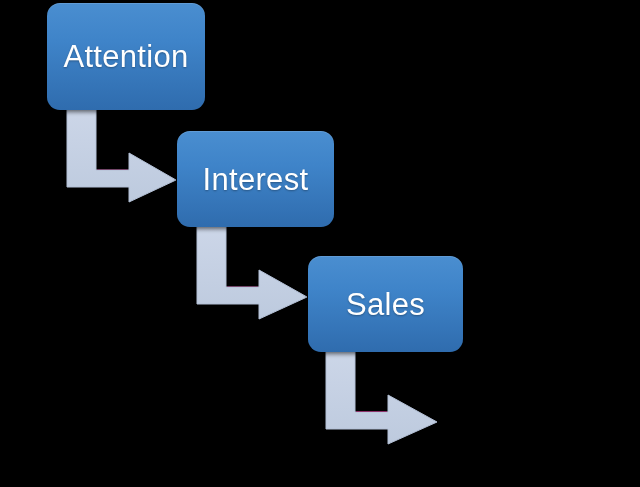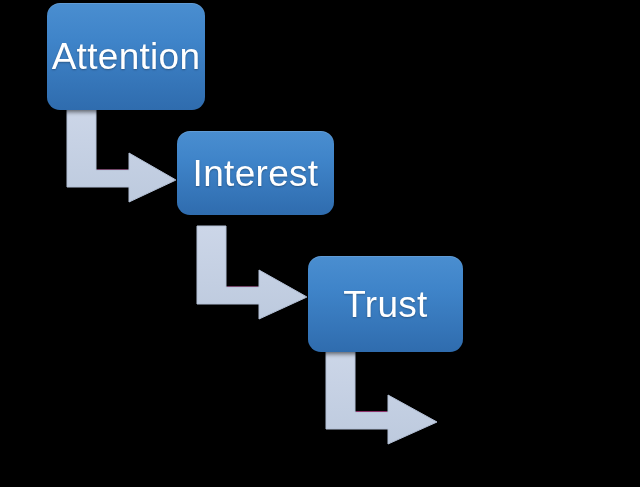--- a/index.html
+++ b/index.html
@@ -22,21 +22,21 @@
     border-radius: 13px;
     display: flex;
     align-items: center;
     justify-content: center;
     background: linear-gradient(to bottom, #4a8ed0 0%, #3f84c9 35%, #2f6cae 100%);
     box-shadow: 0 2px 4px rgba(0,0,0,0.55), inset 0 1px 0 rgba(255,255,255,0.12);
     user-select: none;
   }
   .stage-label {
     color: #ffffff;
-    font-size: 37px;
+    font-size: 31px;
     font-weight: 400;
     letter-spacing: 0.3px;
     line-height: 1;
     text-shadow: 0 1px 2px rgba(0,0,0,0.30);
     white-space: nowrap;
   }
   .elbow-arrow {
     position: absolute;
     pointer-events: auto;
   }
@@ -86,22 +86,22 @@
       </defs>
       <path d="M 1,1 L 30,1 L 30,62 L 63,62 L 63,45 L 112,72 L 63,94 L 63,79 L 1,79 Z" fill="url(#arrGrad3)" stroke="#b3c0d6" stroke-width="1"></path>
       <line x1="31" y1="61.5" x2="62" y2="61.5" stroke="#a0206a" stroke-width="0.9" opacity="0.8"></line>
     </svg>
   </div>
 
   <div class="stage-box" style="left:47px; top:3px; width:158px; height:107px;">
     <span class="stage-label">Attention</span>
   </div>
 
-  <div class="stage-box" style="left:177px; top:131px; width:157px; height:84px;">
+  <div class="stage-box" style="left:177px; top:131px; width:157px; height:96px;">
     <span class="stage-label">Interest</span>
   </div>
 
   <div class="stage-box" style="left:308px; top:256px; width:155px; height:96px;">
-    <span class="stage-label">Trust</span>
+    <span class="stage-label">Sales</span>
   </div>
 
 
 </div>
 
 </body></html>

